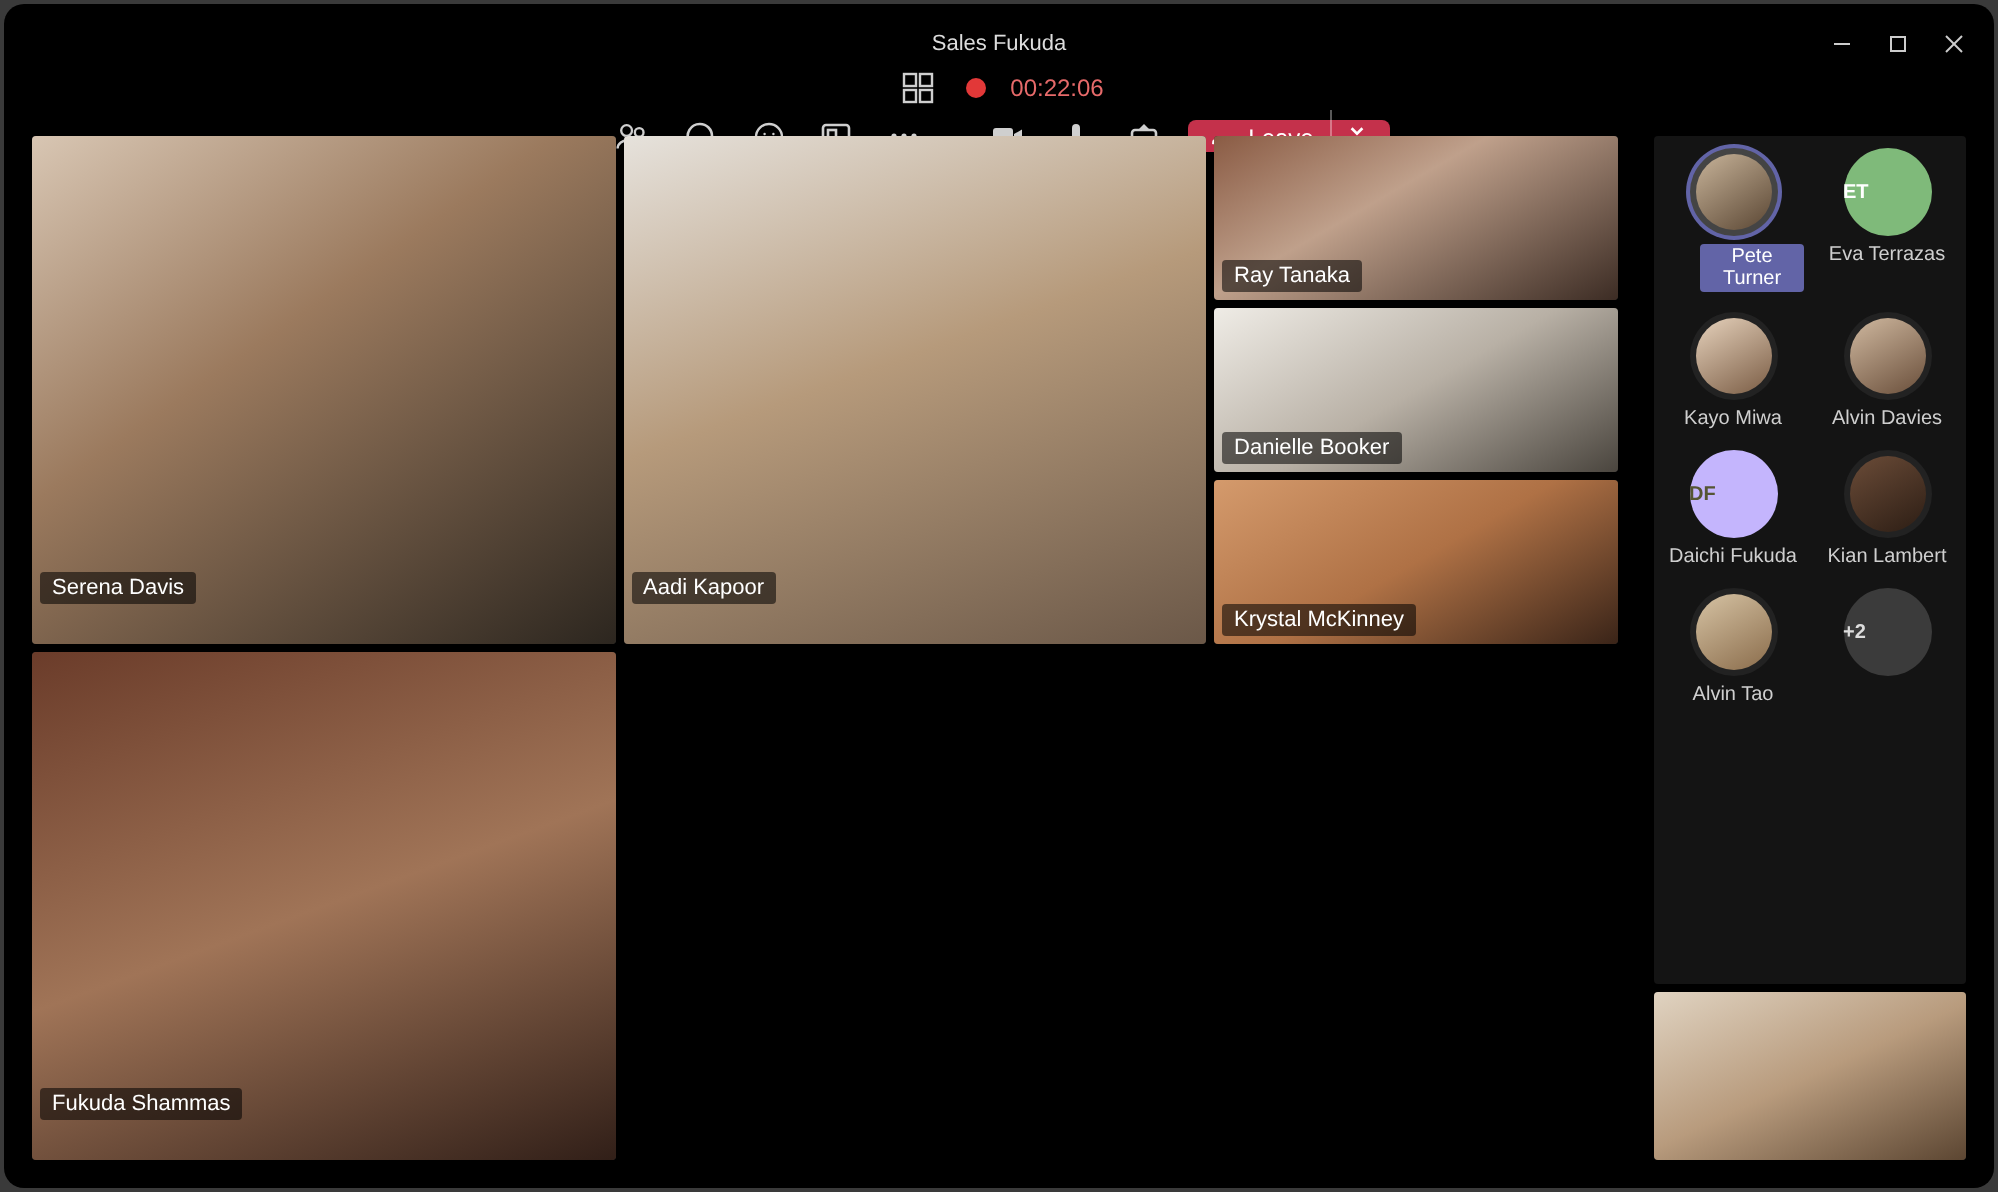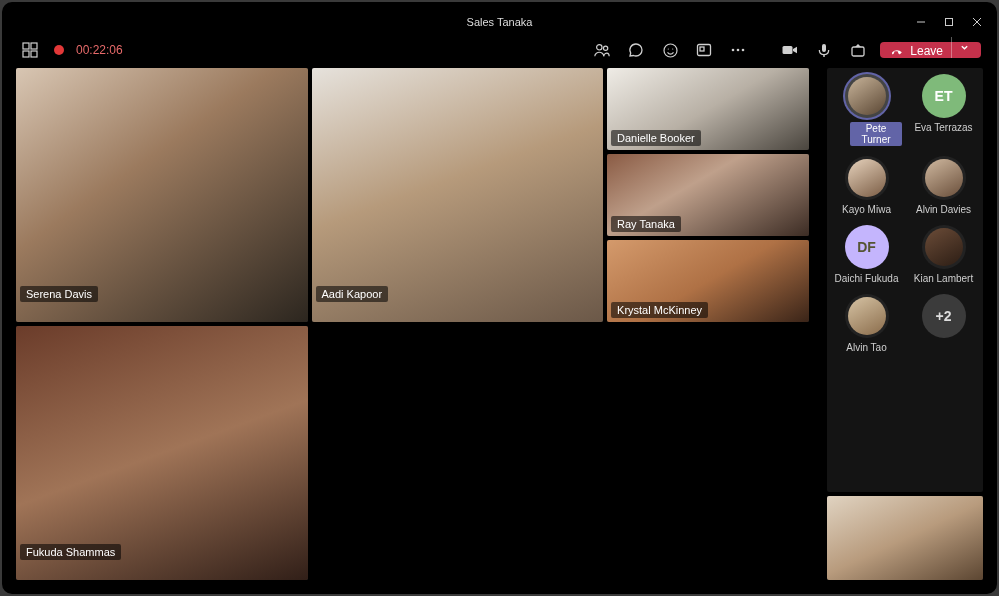--- a/index.html
+++ b/index.html
@@ -31,20 +31,21 @@
   }
   .title-center { position:absolute; left:50%; transform:translateX(-50%); color:#ddd; }
   .win-controls { display:flex; gap:16px; }
   .win-btn { width:12px; height:12px; display:flex; align-items:center; justify-content:center; color:#ccc; cursor:pointer; }
   .toolbar {
     height: 36px;
     display:flex;
     align-items:center;
     justify-content:space-between;
     padding: 0 2px;
+    flex-direction: column;
   }
   .tb-left { display:flex; align-items:center; gap:12px; }
   .tb-right { display:flex; align-items:center; gap:10px; }
   .icon-btn {
     width:24px; height:24px;
     display:flex; align-items:center; justify-content:center;
     color:#cfcfcf;
     cursor:pointer;
     border-radius:3px;
   }
@@ -126,22 +127,22 @@
     display:flex;
     flex-direction:column;
     align-items:center;
     gap:4px;
     font-size:10px;
     color:#cfcfcf;
     text-align:center;
   }
   .avatar {
     width:44px; height:44px; border-radius:50%;
-    display:flex; align-items:center; justify-content:center;
-    font-size:14px; font-weight:600; color:#333;
+    display:flex; align-items:center; justify-content:flex-start;
+    font-size:10px; font-weight:600; color:#333;
     background:#888;
     position:relative;
   }
   .avatar.ring { box-shadow: 0 0 0 2px #6264a7; }
   .avatar .mini { position:absolute; inset:3px; border-radius:50%; }
   .badge {
     background:#6264a7; color:#fff; font-size:10px;
     padding:1px 4px; border-radius:2px;margin-left:19px;
   }
   .selftile {
@@ -163,21 +164,21 @@
   .p8{background:linear-gradient(155deg,#e0d3c1 0%, #b89b7d 50%, #5c4632 100%);}
   svg { display:block; }
 </style>
 </head>
 <body>
 
 <div class="device">
 
   <div class="titlebar">
     <span></span>
-    <span class="title-center">Sales Tanaka</span>
+    <span class="title-center">Sales Fukuda</span>
     <div class="win-controls">
       <div class="win-btn">
         <svg width="10" height="10" viewBox="0 0 10 10">
             <line x1="1" y1="5" x2="9" y2="5" stroke="currentColor" stroke-width="1"></line>
           </svg>
       </div>
       <div class="win-btn">
         <svg width="10" height="10" viewBox="0 0 10 10">
             <rect x="1.5" y="1.5" width="7" height="7" fill="none" stroke="currentColor" stroke-width="1"></rect>
           </svg>
@@ -280,26 +281,26 @@
         <div class="name-tag">Serena Davis</div>
       </div>
       <div class="tile">
         <div class="fill p2"></div>
         <div class="name-tag">Aadi Kapoor</div>
       </div>
 
       <div class="rightcol" style="grid-row: span 2">
         <div style="display:grid;grid-template-rows:1fr 1fr 1fr;gap:4px;">
           <div class="stacktile">
+            <div class="fill p3"></div>
+            <div class="name-tag">Ray Tanaka</div>
+          </div>
+          <div class="stacktile">
             <div class="fill p6"></div>
             <div class="name-tag">Danielle Booker</div>
-          </div>
-          <div class="stacktile">
-            <div class="fill p3"></div>
-            <div class="name-tag">Ray Tanaka</div>
           </div>
           <div class="stacktile">
             <div class="fill p7"></div>
             <div class="name-tag">Krystal McKinney</div>
           </div>
         </div>
       </div>
 
       <div class="tile">
         <div class="fill p5"></div>

